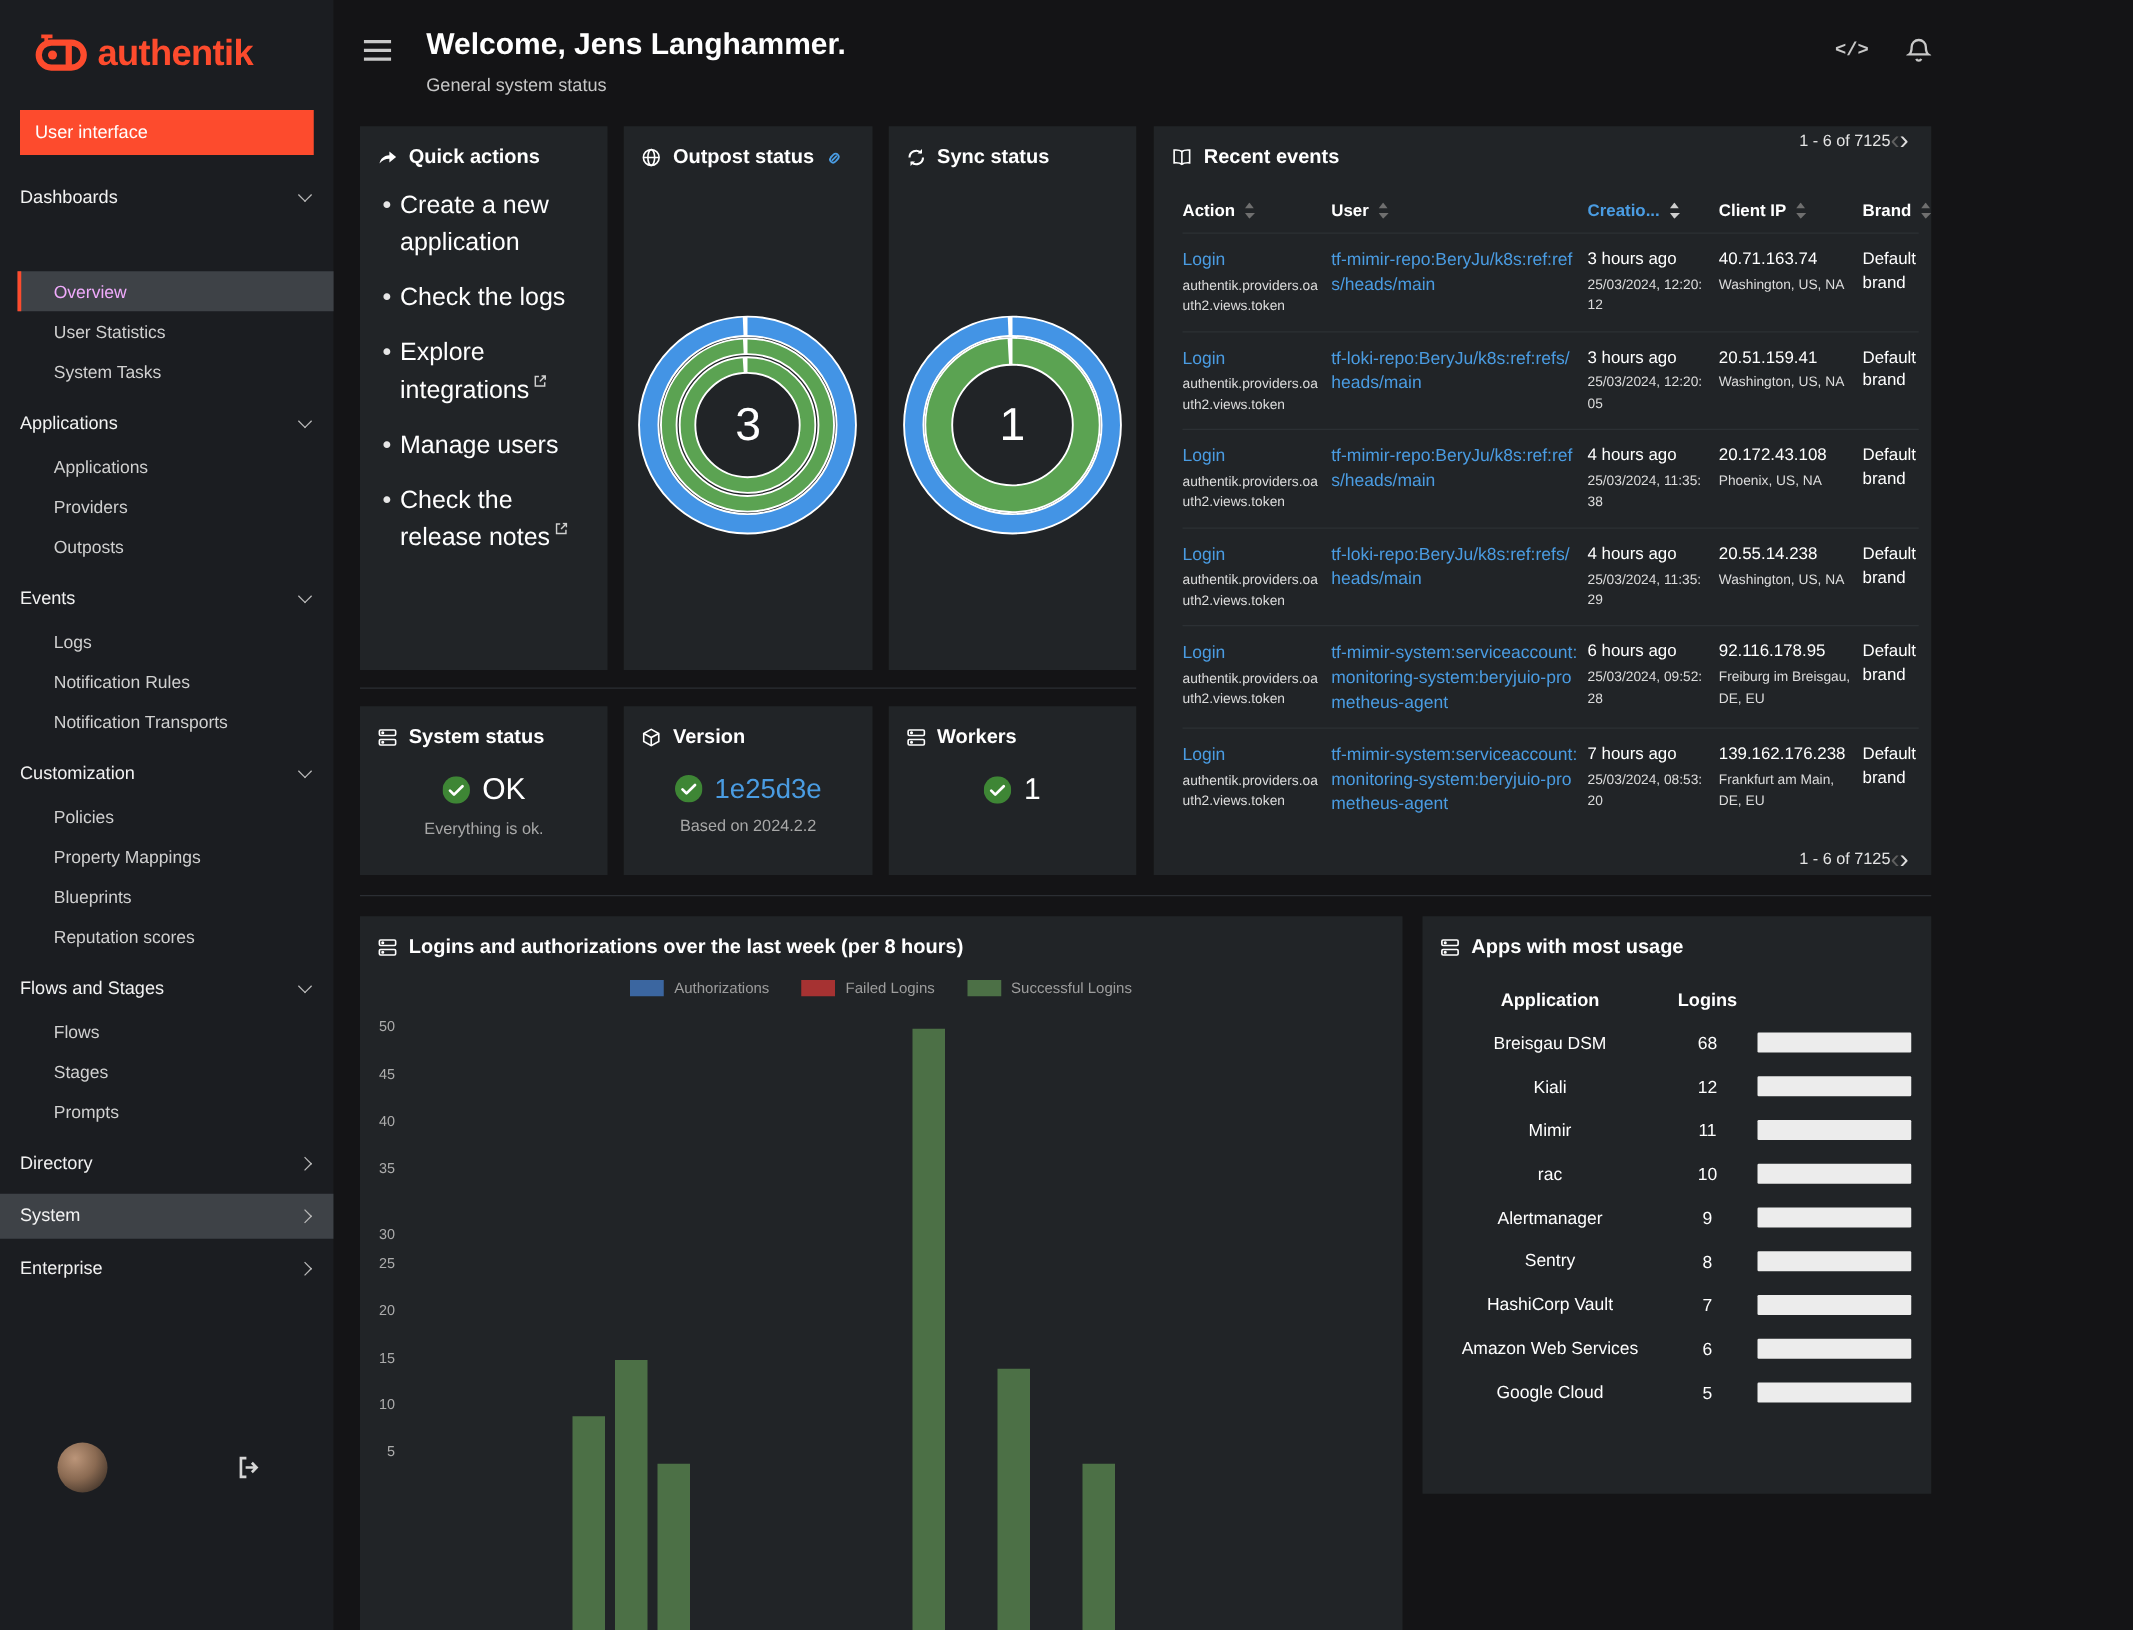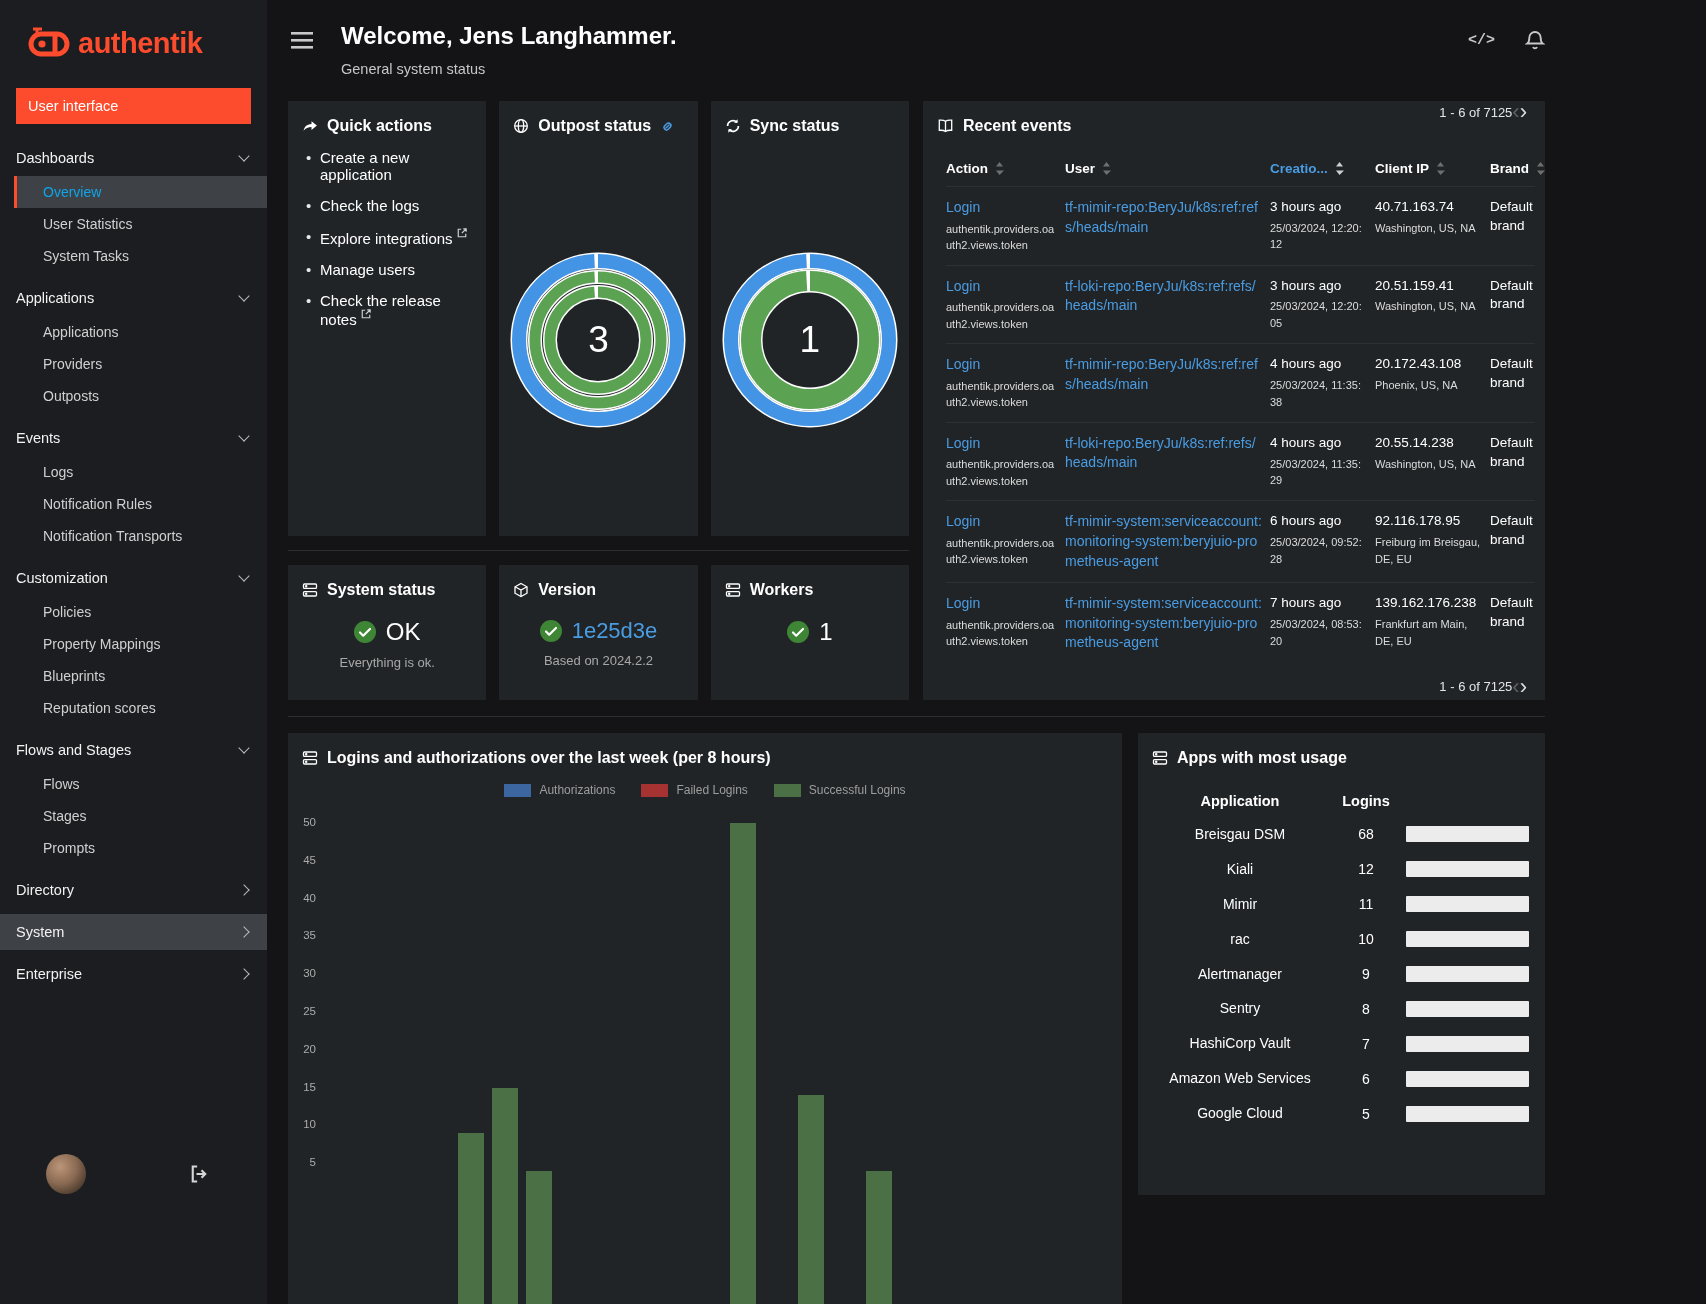--- a/index.html
+++ b/index.html
@@ -19,21 +19,21 @@
   .nav { flex:1; overflow:hidden; padding-top:6px; }
   .nav-sec-h { display:flex; justify-content:space-between; align-items:center;
     padding:10px 19px 10px 16px; font-size:14.5px; color:#f2f2f2; cursor:pointer; }
   .nav-section { margin-bottom:6px; }
   .nav-section.highlighted .nav-sec-h { background:#3e4247; }
   .chev { width:8px; height:8px; border-right:1.7px solid #b9b9b9; border-bottom:1.7px solid #b9b9b9; display:inline-block; }
   .chev.down { transform:rotate(45deg); margin-top:-4px; }
   .chev.right { transform:rotate(-45deg); }
   .nav-items { margin:0 0 8px 14px; }
   .nav-item { padding:8px 10px 8px 29px; font-size:14px; color:#d0d0d0; cursor:pointer; position:relative; }
-  .nav-item.active { background:#3e4247; color:#0ea5e9; }
+  .nav-item.active { background:#3e4247; color:#f0abfc;margin-top:41px; }
   .nav-item.active::before { content:''; position:absolute; left:0; top:0; bottom:0; width:3px; background:#fd4b2d; }
   .sidebar-footer { display:flex; align-items:center; justify-content:space-between;
     padding:0 58px 0 46px; height:70px; margin-bottom:95px; }
   .avatar { width:40px; height:40px; border-radius:50%;
     background:radial-gradient(circle at 35% 32%, #bb9579 0%, #8a6a52 45%, #4a3a2e 80%, #2c231c 100%); cursor:pointer; }
   .logout { cursor:pointer; display:inline-flex; }
 
   
   .main { flex:1; display:flex; flex-direction:column; background:#141416; overflow:hidden; }
   .topbar { display:flex; align-items:flex-start; padding:22px 161px 0 24px; }
@@ -53,21 +53,21 @@
   .card { background:#212427; }
   .cards3.top .card { height:435px; flex:1; }
   .cards3.bottom .card { height:135px; flex:1; }
   .divider { border:none; border-top:1px solid #2b2e33; margin:14px 0; }
   .divider.wide { margin:16px 0; }
   .card-h { display:flex; align-items:center; gap:9px; padding:16px 14px 8px 14px; font-size:16px; font-weight:bold; color:#fff; }
   .card-h svg { flex-shrink:0; }
 
   
   .qa-list { list-style:none; padding:6px 14px 0 16px; }
-  .qa-item { position:relative; padding-left:16px; margin-bottom:14px; font-size:15px; line-height:17px; }
+  .qa-item { position:relative; padding-left:16px; margin-bottom:14px; font-size:20px; line-height:30px; }
   .qa-item::before { content:'•'; position:absolute; left:2px; top:0; color:#e6e6e6; }
   .qa-link { color:#fff; text-decoration:none; cursor:pointer; }
   .qa-item svg.ext { margin-left:4px; vertical-align:super; }
 
   
   .donut-card { display:flex; flex-direction:column; }
   .donut-body { flex:1; display:flex; align-items:center; justify-content:center; }
   .donut { position:relative; width:178px; height:178px; }
   .donut-num { position:absolute; inset:0; display:flex; align-items:center; justify-content:center;
     font-size:37px; color:#fff; }
@@ -588,21 +588,21 @@
               <span class="leg-item">
                 <span class="swatch" style="background: rgb(76, 112, 70);"></span>
                 <span class="leg-lbl">Successful Logins</span>
               </span>
             </div>
           <div class="chart-plot">
               <div class="ytick" style="top: 3px;">50</div>
               <div class="ytick" style="top: 40.8px;">45</div>
               <div class="ytick" style="top: 78.6px;">40</div>
               <div class="ytick" style="top: 116.4px;">35</div>
-              <div class="ytick" style="top: 154px;">30</div>
+              <div class="ytick" style="top: 169px;">30</div>
               <div class="ytick" style="top: 192px;">25</div>
               <div class="ytick" style="top: 229.8px;">20</div>
               <div class="ytick" style="top: 267.6px;">15</div>
               <div class="ytick" style="top: 305.4px;">10</div>
               <div class="ytick" style="top: 343.2px;">5</div>
               <div class="bar" style="left: 170px; top: 319.96px; height: 220.04px; background: rgb(76, 112, 70);"></div>
               <div class="bar" style="left: 204px; top: 274.6px; height: 265.4px; background: rgb(76, 112, 70);"></div>
               <div class="bar" style="left: 238px; top: 357.76px; height: 182.24px; background: rgb(76, 112, 70);"></div>
               <div class="bar" style="left: 442px; top: 10px; height: 530px; background: rgb(76, 112, 70);"></div>
               <div class="bar" style="left: 510px; top: 282.16px; height: 257.84px; background: rgb(76, 112, 70);"></div>

